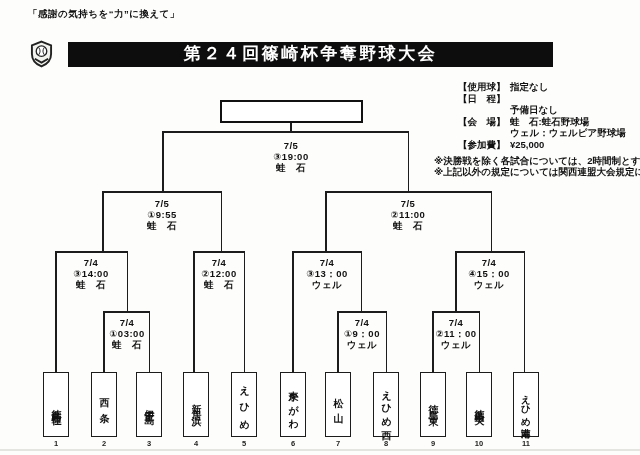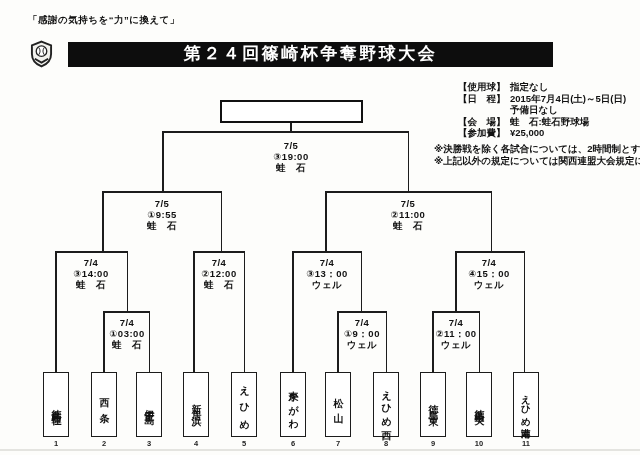--- a/index.html
+++ b/index.html
@@ -3,21 +3,21 @@
 <meta charset="utf-8">
 <style>
   * { margin:0; padding:0; box-sizing:border-box; }
   html,body { background:#ffffff; }
   body { font-family:"Liberation Sans","DejaVu Sans",sans-serif; color:#111; }
   #stage {
     position:relative; width:640px; height:455px; overflow:hidden;
     background:#fdfdfb;
   }
   
-  .slogan { position:absolute; left:28px; top:8px; font-size:9.5px; font-weight:bold; letter-spacing:.5px; white-space:nowrap;margin-top:6px; }
+  .slogan { position:absolute; left:28px; top:8px; font-size:9.5px; font-weight:bold; letter-spacing:.5px; white-space:nowrap; }
   .org    { position:absolute; left:267px; top:16px; font-size:9px; font-weight:bold; letter-spacing:.3px; white-space:nowrap; }
   .banner {
     position:absolute; left:68px; top:42px; width:485px; height:25px;
     background:#0d0d0d; display:flex; justify-content:center;
   }
   .banner .title { color:#ffffff; font-size:17px; font-weight:bold; letter-spacing:2.5px; white-space:nowrap; }
   .emblem { position:absolute; left:30px; top:40px; width:23px; height:28px; }
   
   .info { position:absolute; left:430px; top:81px; font-size:9.5px; font-weight:bold; line-height:11.6px; white-space:nowrap; }
   .info-row { display:flex; }
@@ -69,32 +69,32 @@
     <span class="title">第２４回篠崎杯争奪野球大会</span>
   </div>
 
   <div class="info">
     <div class="info-row">
       <span class="info-label">【使用球】</span>
       <span class="info-value">指定なし</span>
     </div>
     <div class="info-row">
       <span class="info-label">【日　程】</span>
-      <span class="info-value">2015年7月4日(土)～5日(日)</span>
     </div>
     <div class="info-row">
       <span class="info-label"></span>
       <span class="info-value">予備日なし</span>
     </div>
     <div class="info-row">
       <span class="info-label">【会　場】</span>
       <span class="info-value">蛙　石:蛙石野球場</span>
     </div>
     <div class="info-row">
       <span class="info-label"></span>
+      <span class="info-value">ウェル：ウェルピア野球場</span>
     </div>
     <div class="info-row">
       <span class="info-label">【参加費】</span>
       <span class="info-value">¥25,000</span>
     </div>
     <div class="info-notes">
       <div class="info-note">※決勝戦を除く各試合については、2時間制とする</div>
       <div class="info-note">※上記以外の規定については関西連盟大会規定に準ずる。</div>
     </div>
   </div>

